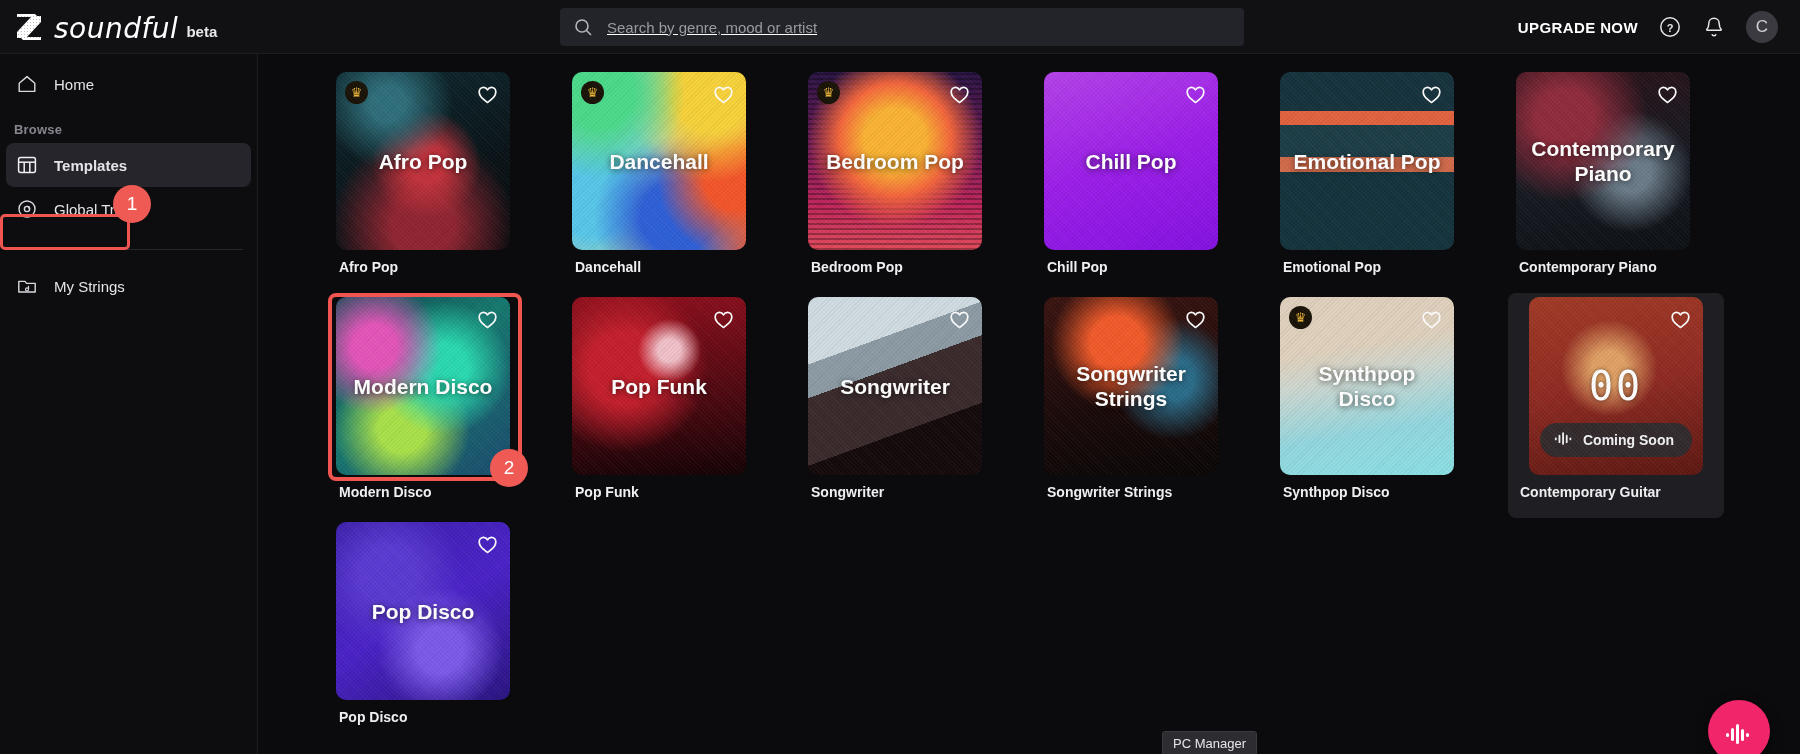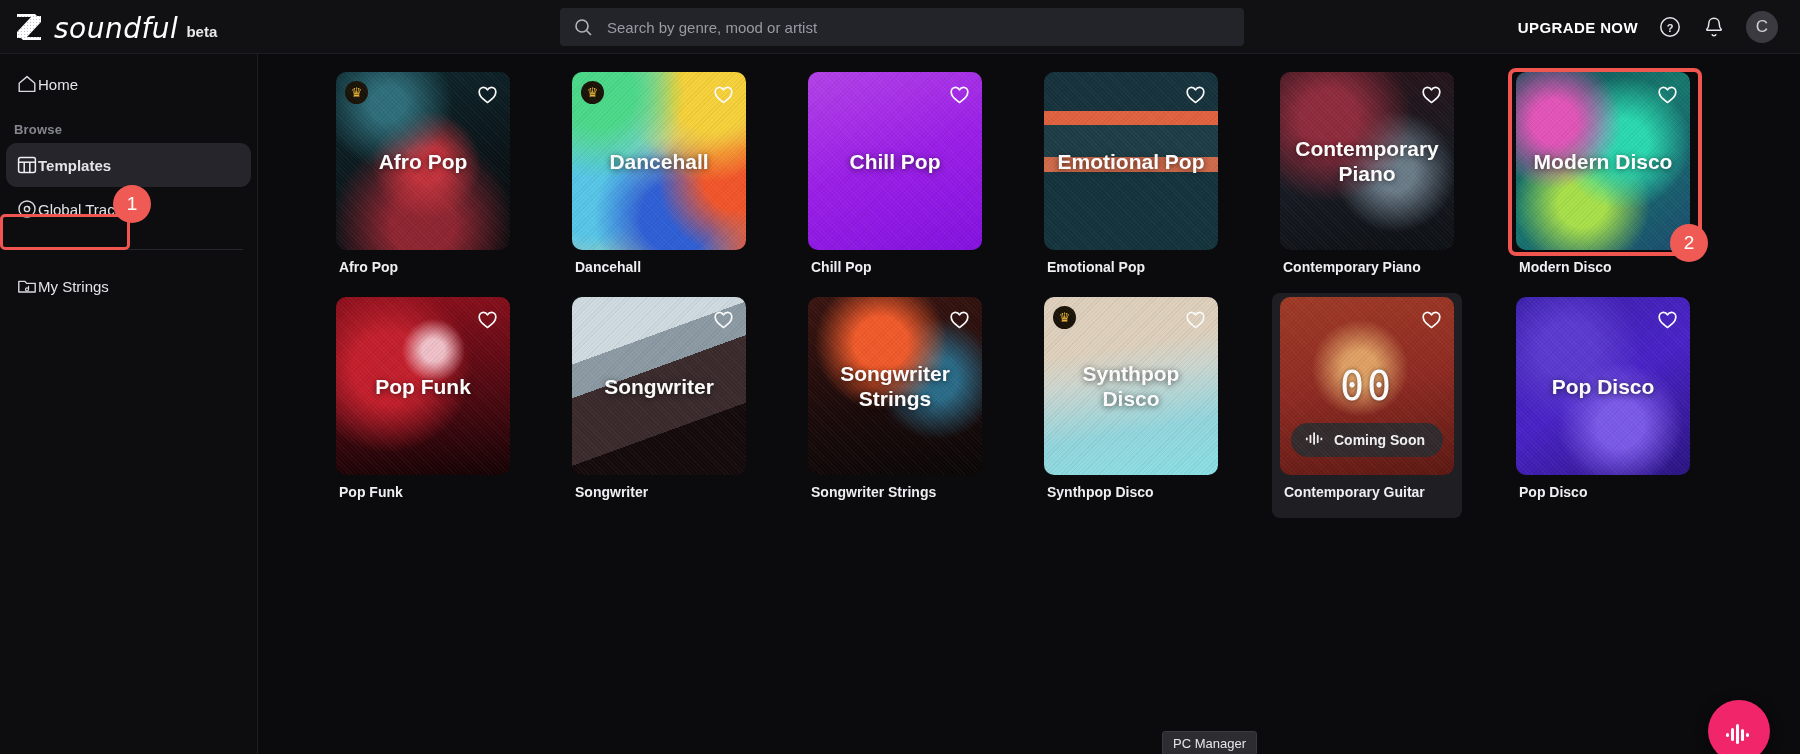--- a/index.html
+++ b/index.html
@@ -17,21 +17,21 @@
     background: #111114;
     border-bottom: 1px solid #1d1d22;
     display: flex; align-items: center;
   }
   .brand { display: flex; align-items: flex-end; gap: 8px; padding-left: 12px; width: 258px; }
   .logo-mark { width: 34px; height: 34px; position: relative; flex: 0 0 auto; }
   .brand-word { font-size: 28px; letter-spacing: .5px; font-weight: 400; color: #fff;
     font-family: "DejaVu Sans", sans-serif; line-height: 30px; font-style: italic; }
   .brand-beta { font-size: 15px; color: #e8e8ea; line-height: 24px; font-weight: 700; }
 
-  .searchwrap { position: absolute; left: 560px; top: 8px; width: 684px; height: 38px; }
+  .searchwrap { position: absolute; left: 560px; top: 8px; width: 684px; height: 38px; text-decoration: underline; }
   .searchbox {
     width: 100%; height: 100%; background: #23242a; border: none; border-radius: 4px;
     display: flex; align-items: center; padding-left: 14px; gap: 14px;
   }
   .search-ico { width: 19px; height: 19px; flex: 0 0 auto; }
   .search-input {
     background: transparent; border: none; outline: none; color: #cfcfd4;
     font-size: 15px; font-family: "Liberation Sans", sans-serif; width: 560px;
   }
   .search-input::placeholder { color: #9a9aa2; }
@@ -45,26 +45,26 @@
     color: #cfcfd4; font-size: 17px; display: flex; align-items: center;
     justify-content: center; cursor: pointer; font-weight: 400;
   }
 
   
   .sidebar {
     position: absolute; left: 0; top: 54px; width: 258px; height: 700px;
     background: #0d0d10; border-right: 1px solid #1d1d22;
   }
   .nav-item {
-    height: 44px; display: flex; align-items: center; 
+    height: 44px; display: flex; align-items: center; gap: 16px;
     padding-left: 10px; color: #e4e4e8; font-size: 15px; cursor: pointer;
     border-radius: 8px; margin: 0 6px;
   }
   .nav-item .nico { width: 22px; height: 22px; flex: 0 0 auto; display:block; }
-  .nav-item.active { background: #25252b; border-radius: 11px; }
+  .nav-item.active { background: #25252b; }
   .nav-section {
     font-size: 13px; color: #86868e; padding: 16px 0 6px 14px; letter-spacing: .2px; font-weight: bold;
   }
   .nav-sep { height: 1px; background: #26262c; margin: 18px 14px 14px 14px; }
 
   
   .hl-box {
     position: absolute; left: 0px; top: 160px; width: 130px; height: 36px;
     border: 3px solid #f0554f; border-radius: 5px; pointer-events: none;
   }
@@ -79,21 +79,21 @@
   .main {
     position: absolute; left: 259px; top: 54px; width: 1541px; height: 700px;
     background: #0b0b0e; overflow: hidden;
   }
   .grid {
     position: absolute; left: 69px; top: 14px;
     display: grid; grid-template-columns: repeat(6, 190px);
     column-gap: 46px; row-gap: 0px;
   }
   .cell { width: 190px; height: 225px; position: relative; }
-  .cell.tinted { background: #1e1e23; border-radius: 8px; width: 190px; }
+  .cell.tinted { background: #1e1e23; border-radius: 8px; width: 216px; }
   .tile {
     position: relative; width: 174px; height: 178px; border-radius: 10px;
     margin: 4px auto 0 auto; overflow: hidden; cursor: pointer;
   }
   .tile-title {
     position: absolute; left: 0; right: 0; top: 50%; transform: translateY(-50%);
     text-align: center; font-size: 21px; font-weight: 700; color: #fff;
     text-shadow: 0 1px 6px rgba(0,0,0,.65); padding: 0 8px; line-height: 25px;
     font-family: "Liberation Sans", sans-serif;
   }
@@ -330,20 +330,31 @@
           <span class="crown">♛</span>
           <span class="heart"><svg viewBox="0 0 23 23" width="23" height="23">
   <path d="M11.5 19.4 C11.5 19.4 3.2 14.4 3.2 8.9 C3.2 6.3 5.1 4.4 7.5 4.4 C9.2 4.4 10.7 5.4 11.5 6.8
            C12.3 5.4 13.8 4.4 15.5 4.4 C17.9 4.4 19.8 6.3 19.8 8.9 C19.8 14.4 11.5 19.4 11.5 19.4 Z" fill="none" stroke="#ffffff" stroke-width="1.7" stroke-linejoin="round"></path>
             </svg></span>
           <span class="tile-title">Dancehall</span>
         </div>
         <div class="caption">Dancehall</div>
       </div>
       <div class="cell">
+        <div class="tile art-bedroom grain">
+          <span class="crown">♛</span>
+          <span class="heart"><svg viewBox="0 0 23 23" width="23" height="23">
+  <path d="M11.5 19.4 C11.5 19.4 3.2 14.4 3.2 8.9 C3.2 6.3 5.1 4.4 7.5 4.4 C9.2 4.4 10.7 5.4 11.5 6.8
+           C12.3 5.4 13.8 4.4 15.5 4.4 C17.9 4.4 19.8 6.3 19.8 8.9 C19.8 14.4 11.5 19.4 11.5 19.4 Z" fill="none" stroke="#ffffff" stroke-width="1.7" stroke-linejoin="round"></path>
+            </svg></span>
+          <span class="tile-title">Bedroom Pop</span>
+        </div>
+        <div class="caption">Bedroom Pop</div>
+      </div>
+      <div class="cell">
         <div class="tile art-chill grain">
           <span class="heart"><svg viewBox="0 0 23 23" width="23" height="23">
   <path d="M11.5 19.4 C11.5 19.4 3.2 14.4 3.2 8.9 C3.2 6.3 5.1 4.4 7.5 4.4 C9.2 4.4 10.7 5.4 11.5 6.8
            C12.3 5.4 13.8 4.4 15.5 4.4 C17.9 4.4 19.8 6.3 19.8 8.9 C19.8 14.4 11.5 19.4 11.5 19.4 Z" fill="none" stroke="#ffffff" stroke-width="1.7" stroke-linejoin="round"></path>
             </svg></span>
           <span class="tile-title">Chill Pop</span>
         </div>
         <div class="caption">Chill Pop</div>
       </div>
       <div class="cell">

